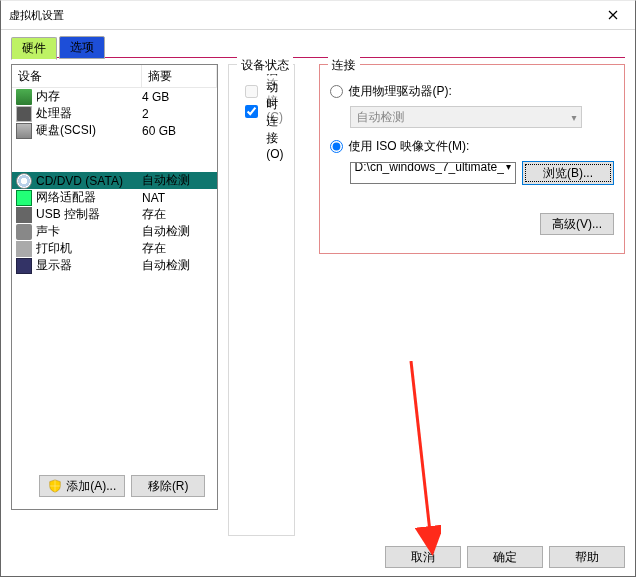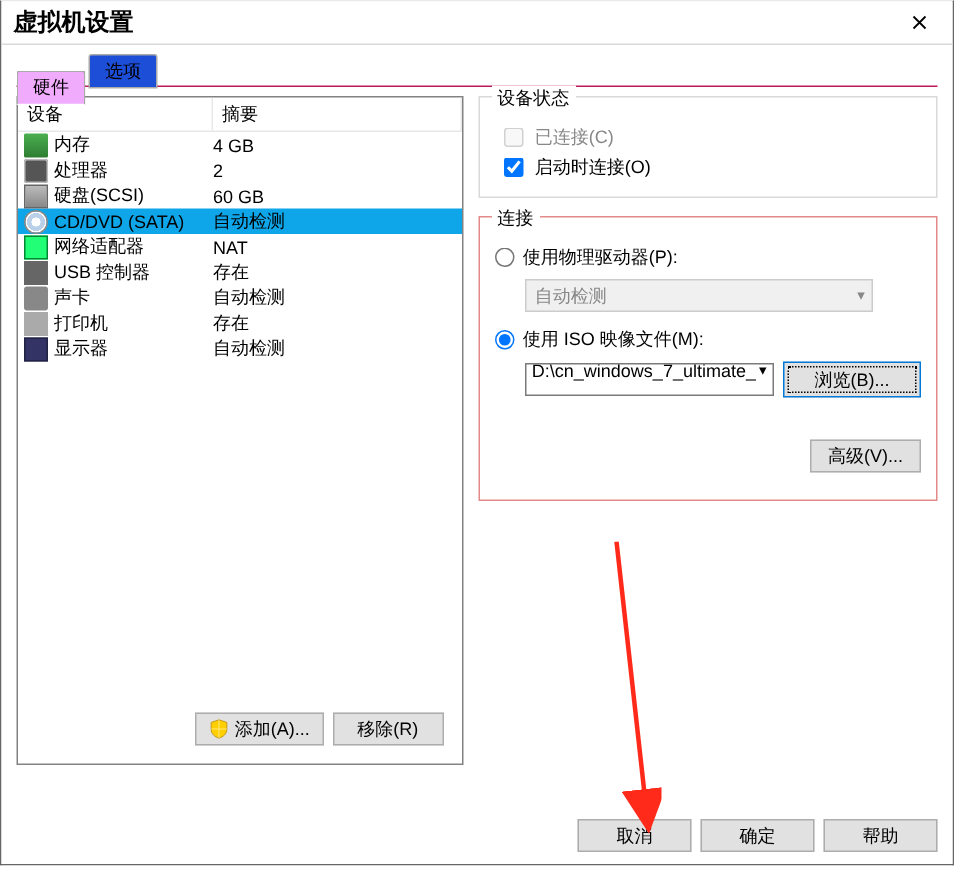--- a/index.html
+++ b/index.html
@@ -24,22 +24,21 @@
   .titlebar {
     height: 28px;
     background: #fff;
     border-bottom: 1px solid #d9d9d9;
     display: flex;
     align-items: center;
     position: relative;
     padding-left: 8px;
   }
   .titlebar .title {
-    font-size: 16px;
-    font-weight: bold;
+    font-size: 11px;
   }
   .titlebar .close {
     position: absolute;
     right: 0;
     top: 0;
     width: 44px;
     height: 28px;
     display: flex;
     align-items: center;
     justify-content: center;
@@ -56,26 +55,26 @@
     display: flex;
     height: 22px;
     align-items: flex-end;
     margin-bottom: -1px;
     position: relative;
     z-index: 2;
   }
   .tab {
     border: 1px solid #a9a9a9;
     border-bottom: 1px solid #fff;
-    background: #f0abfc;
+    background: #bef264;
     padding: 2px 10px 2px 10px;
     font-size: 12px;
     margin-right: 2px;
     position: relative;
-    top: 12px;
+    top: 2px;
     border-radius: 2px 2px 0 0;
   }
   .tab.inactive {
     background: #1d4ed8;
     border-bottom: 1px solid #a9a9a9;
     top: 1px;
   }
   .tabpage {
     border-top: 1px solid #be185d;
     flex: 1;
@@ -117,21 +116,21 @@
     box-sizing: border-box;
   }
   .col-name { width: 130px; }
   .col-sum { flex: 1; }
   .devrow {
     display: flex;
     height: 17px;
     align-items: center;
     justify-content: flex-end;
   }
-  .devrow.selected { background: #0ea5e9; }
+  .devrow.selected { background: #0f766e; margin-top: 33px; }
   .devrow .ico {
     width: 16px;
     height: 16px;
     margin-left: 4px;
     margin-right: 4px;
     display: inline-block;
     flex-shrink: 0;
   }
   .devrow .name {
     width: 106px;
@@ -163,22 +162,22 @@
     display: inline-flex;
     align-items: center;
     justify-content: center;
     gap: 4px;
     cursor: default;
   }
 
   .rightpanel {
     flex: 1;
     display: flex;
-    flex-direction: column;
-    gap: 12px;
+    flex-direction: row;
+    gap: 24px;
   }
   .groupbox {
     border: 1px solid #d9d9d9;
     position: relative;
     padding: 16px 10px 10px 10px;
   }
   .groupbox .legend {
     position: absolute;
     top: -8px;
     left: 8px;

